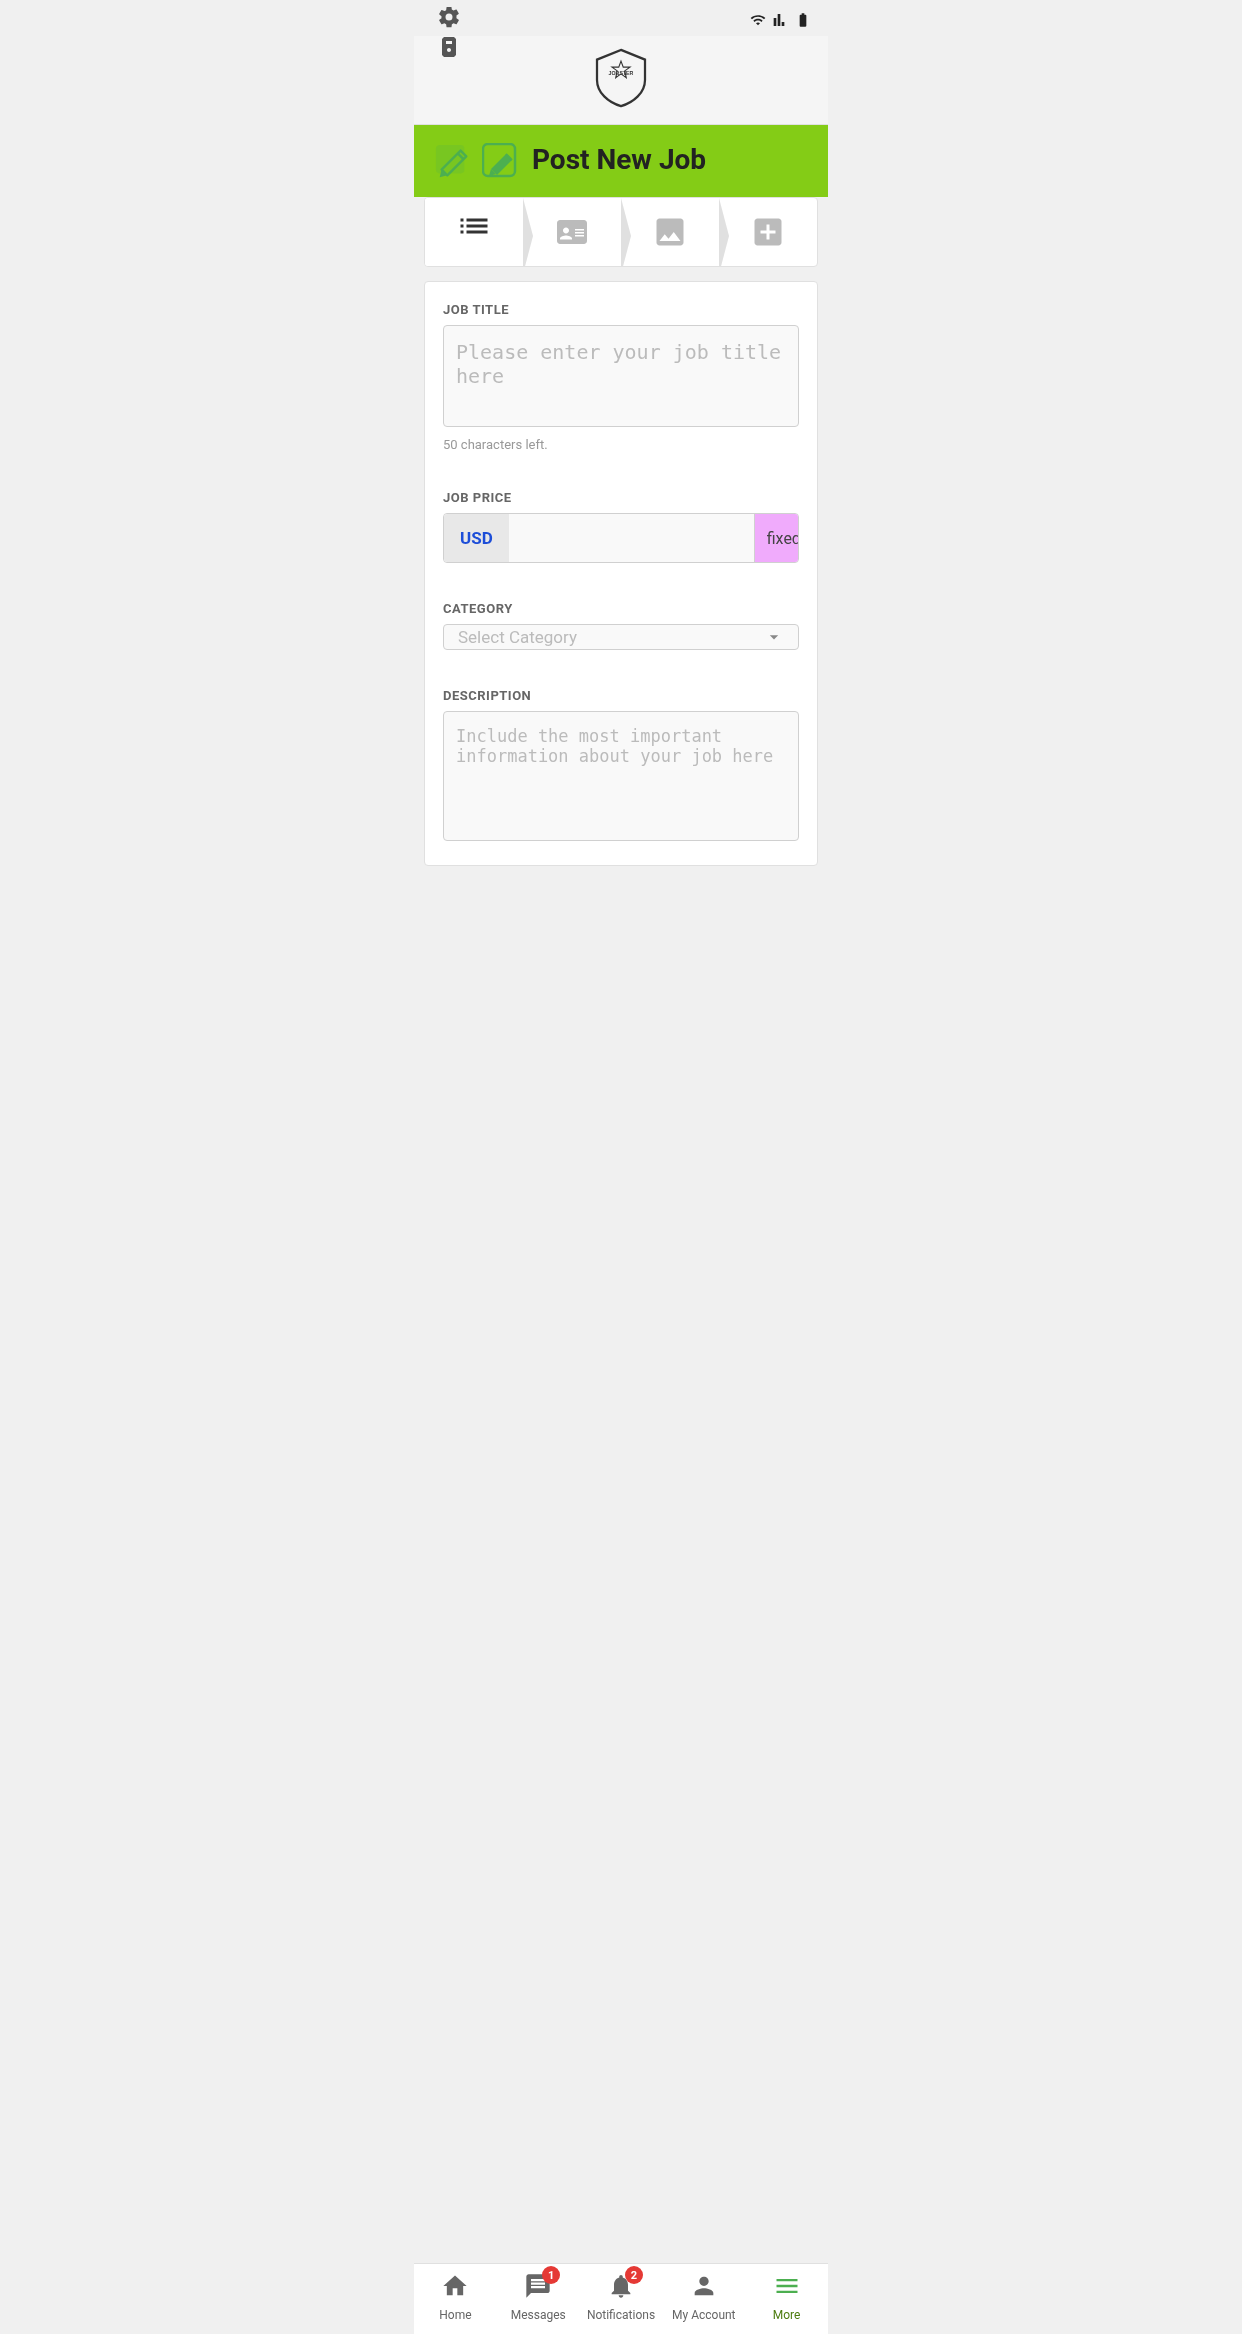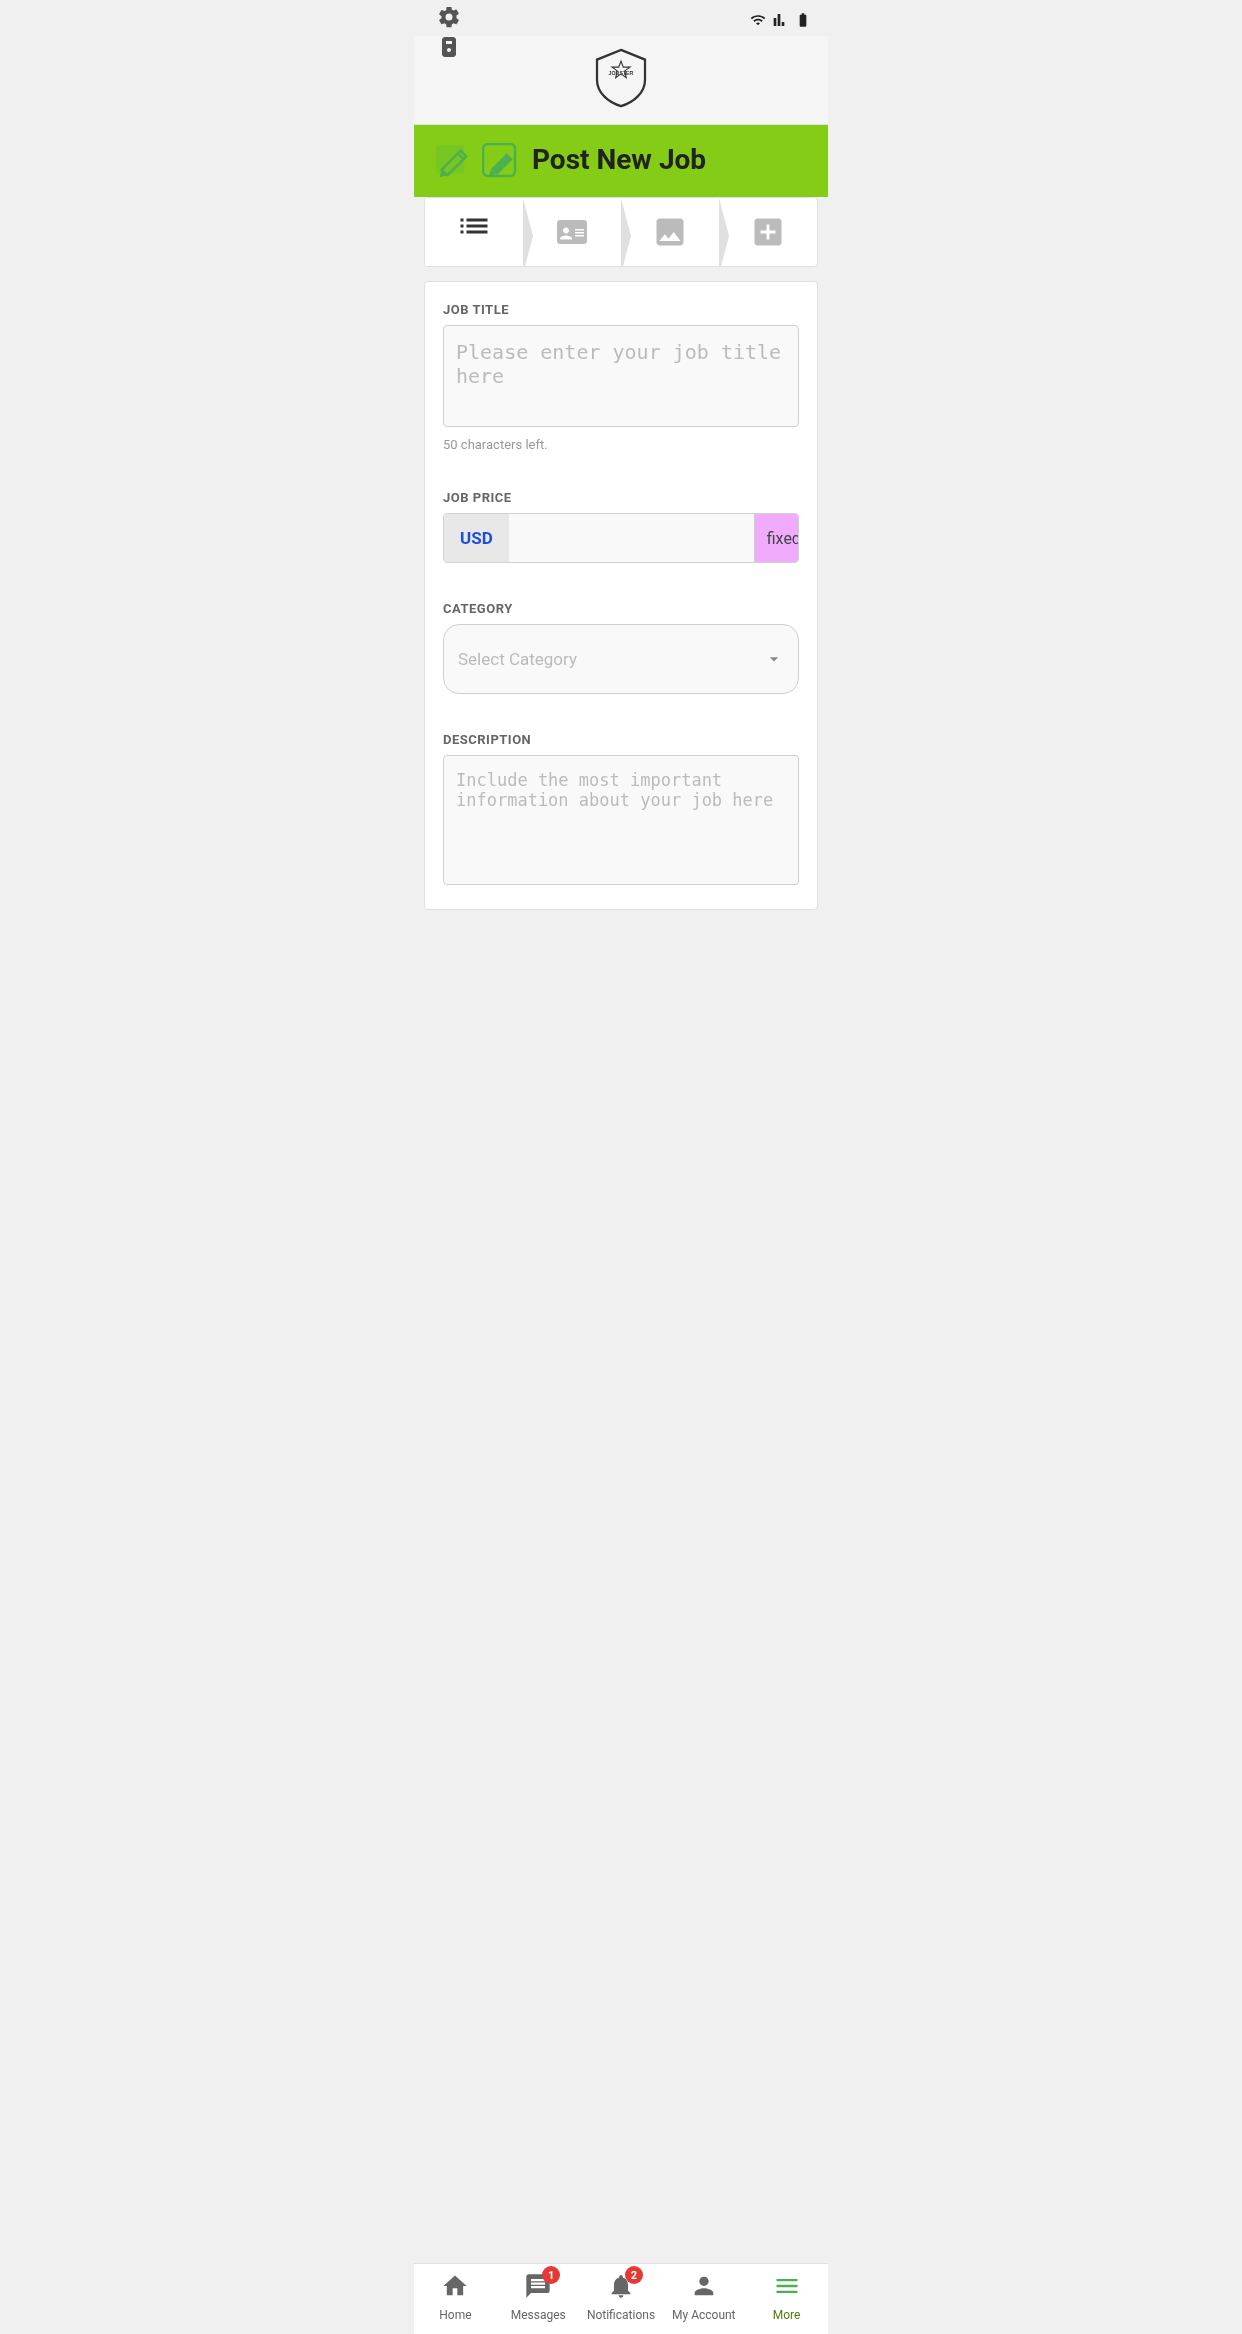--- a/index.html
+++ b/index.html
@@ -197,22 +197,22 @@
       font-size: 16px;
       color: #444;
     }
 
     
     .category-select-container {
       display: flex;
       align-items: center;
       justify-content: space-between;
       border: 1px solid #d0d0d0;
-      border-radius: 16px;
-      padding: 24px 14px;
+      border-radius: 4px;
+      padding: 2px 14px;
       background: #f9f9f9;
       cursor: pointer;
     }
     .category-placeholder {
       font-size: 17px;
       color: #bbb;
     }
 
     
     .description-input {

